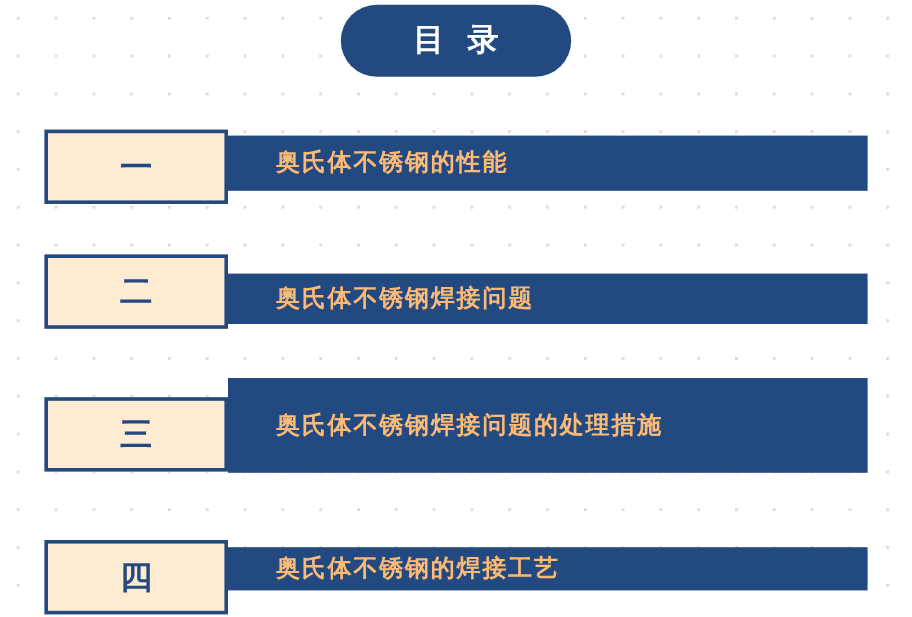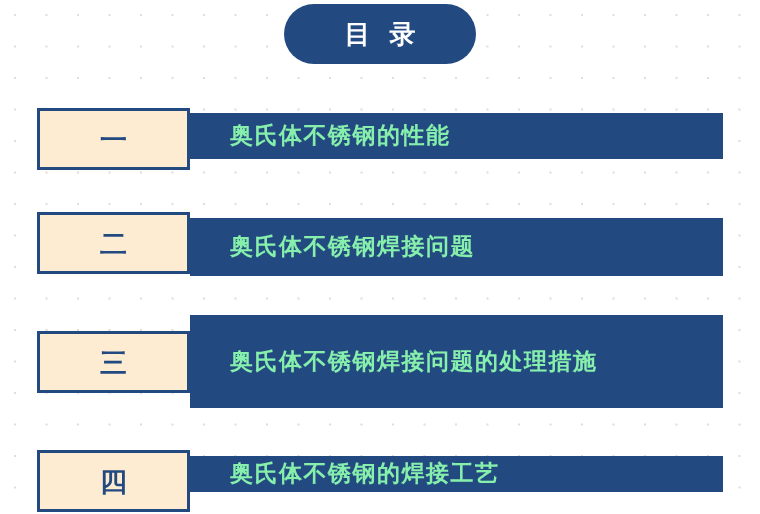--- a/index.html
+++ b/index.html
@@ -79,40 +79,40 @@
     position: absolute;
     left: 190px;
     width: 533px;
     background-color: #234a80;
     box-sizing: border-box;
     display: flex;
     align-items: center;
     z-index: 1;
   }
   .bar-text {
-    color: #86efac;
-    font-size: 23px;
+    color: #fdba74;
+    font-size: 20px;
     font-weight: bold;
     letter-spacing: 1.5px;
     line-height: 1.28;
     padding-left: 40px;
     padding-right: 16px;
   }
 
   
   #row-1 .num-box { top: 108px; height: 62px; }
   #row-1 .bar     { top: 113px; height: 46px; }
 
   
   #row-2 .num-box { top: 212px; height: 62px; }
-  #row-2 .bar     { top: 218px; height: 58px; }
+  #row-2 .bar     { top: 228px; height: 42px; }
 
   
   #row-3 .num-box { top: 331px; height: 62px; }
-  #row-3 .bar     { top: 315px; height: 93px; }
+  #row-3 .bar     { top: 315px; height: 79px; }
 
   
   #row-4 .num-box { top: 450px; height: 62px; }
   #row-4 .bar     { top: 456px; height: 36px; }
 </style>
 </head>
 <body>
 
 <div id="slide">
 

